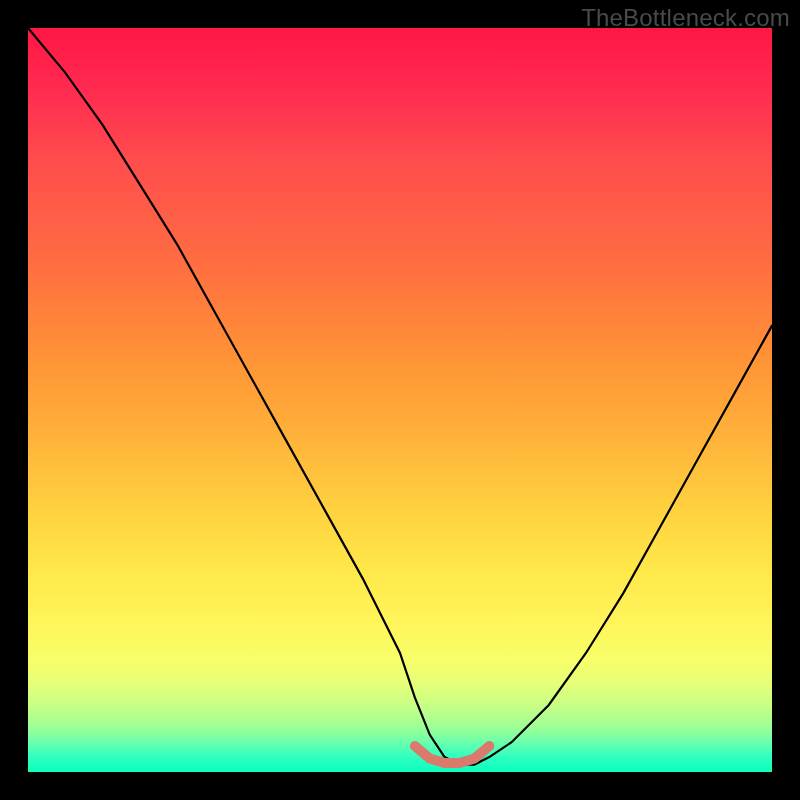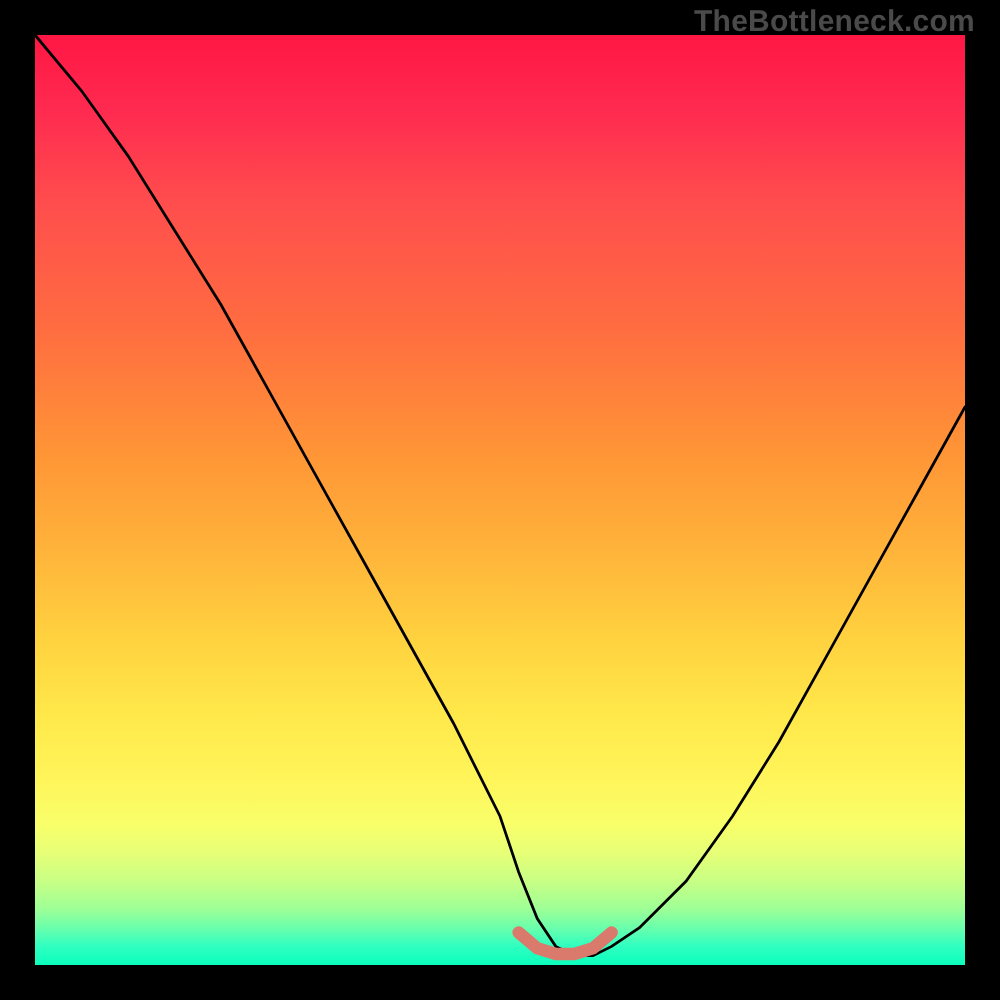--- a/index.html
+++ b/index.html
@@ -40,24 +40,24 @@
       #c8ff85 91%,
       #9dff96 94%,
       #6affac 96%,
       #2fffc0 98%,
       #0bffbd 100%
     );
   }
   .watermark {
     position: absolute;
     top: 4px;
-    right: 20px;
+    right: 10px;
     color: #4a4a4a;
     font-size: 24px;
-    font-weight: 700;
+    font-weight: 400;
     letter-spacing: 0.2px;
     user-select: none;
   }
   svg.curves {
     position: absolute;
     left: 0;
     top: 0;
     width: 744px;
     height: 744px;
     overflow: visible;

